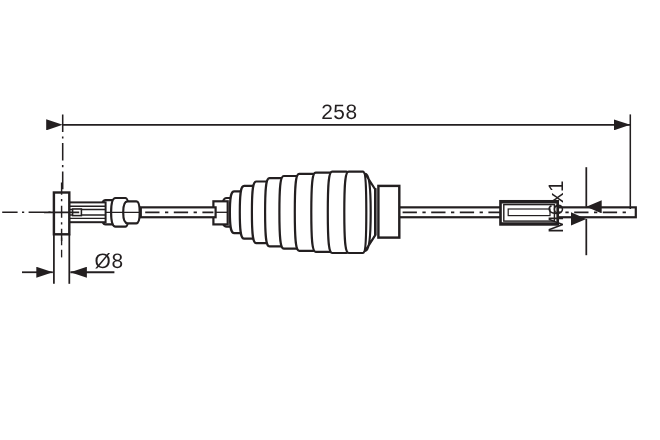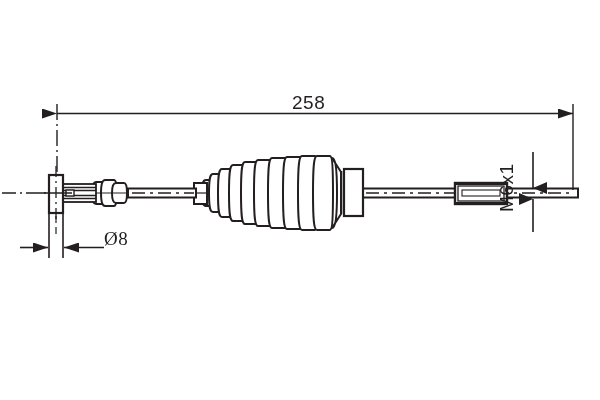--- a/index.html
+++ b/index.html
@@ -26,23 +26,22 @@
     font-size: 19px;
     color: #231f20;
     white-space: nowrap;
     letter-spacing: 0.5px;
   }
   #dim-258-label {
     left: 292px;
     top: 92px;
   }
   #dim-d8-label {
-    left: 104px;
+    left: 86px;
     top: 228px;
-    font-family: Liberation Serif, serif;
   }
   #dim-m6x1-label {
     left: 496px;
     top: 212px;
     transform: rotate(-90deg);
     transform-origin: left top;
   }
 </style>
 </head>
 <body>

